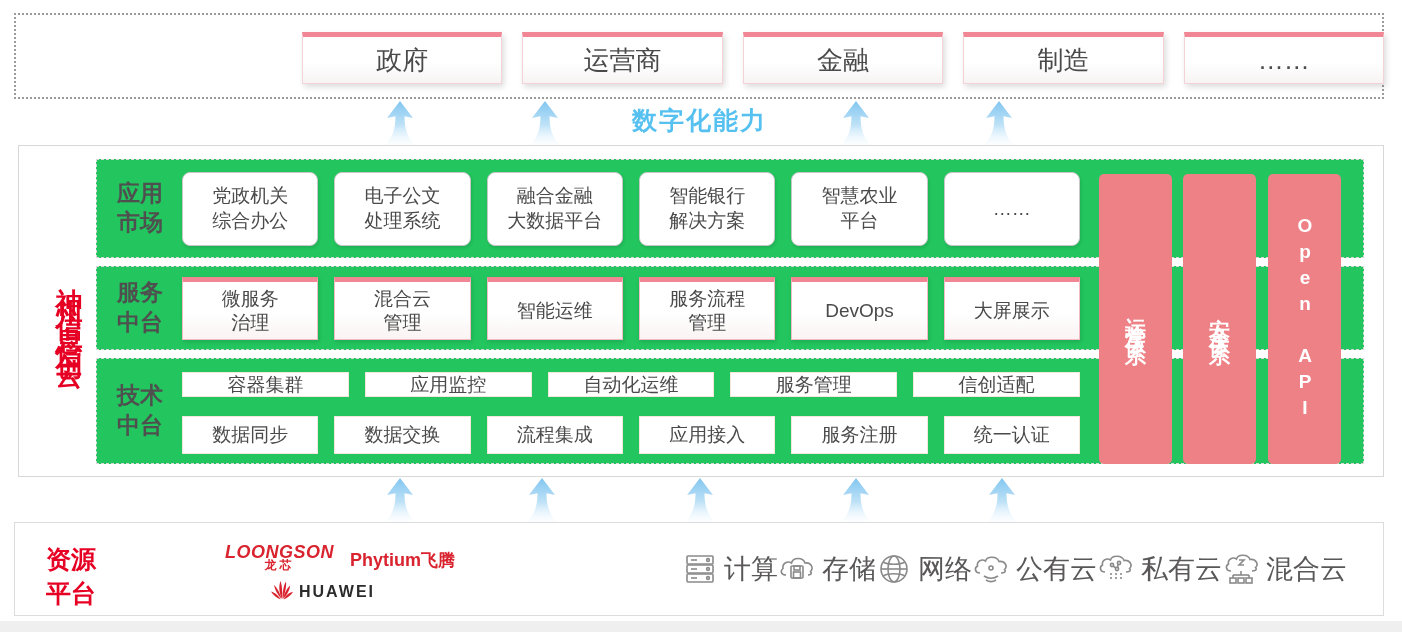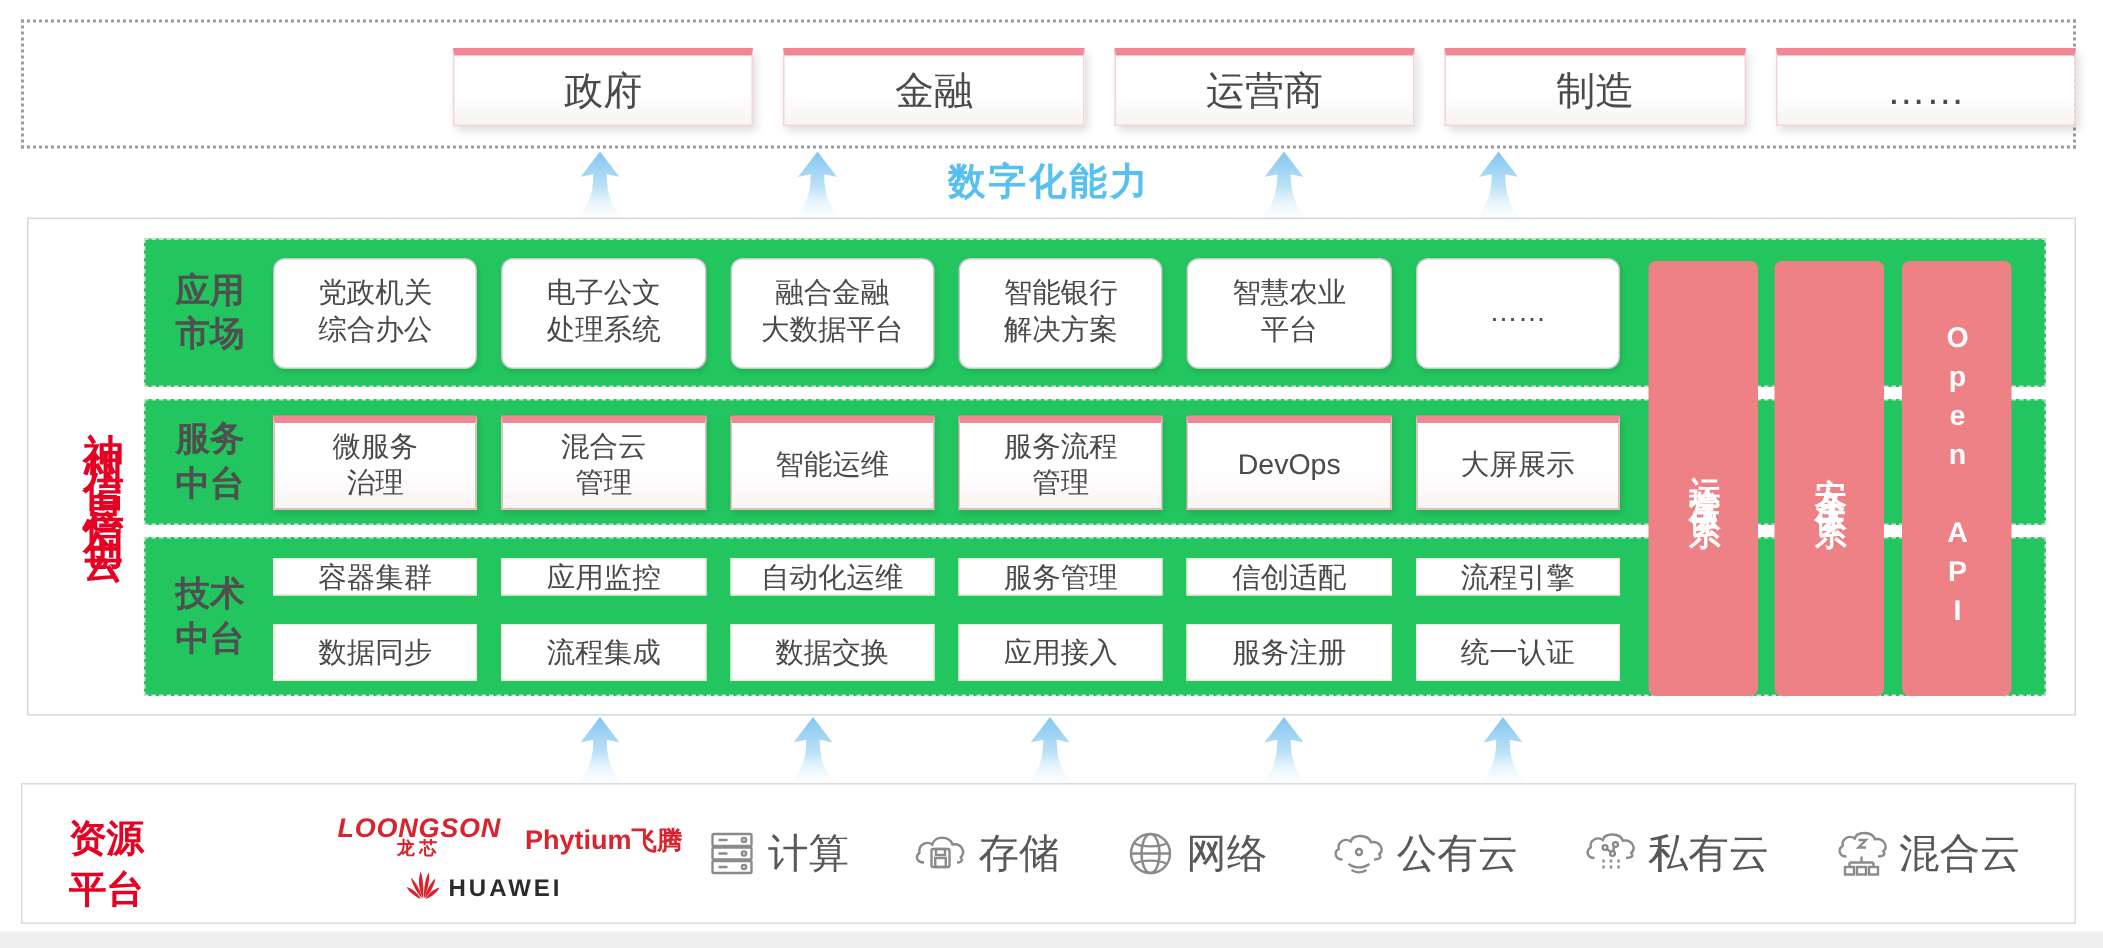--- a/index.html
+++ b/index.html
@@ -55,21 +55,21 @@
   
   .res-box{left:14px;top:522px;width:1370px;height:94px;border:1px solid #dcdcdc;background:#ffffff;box-sizing:border-box;}
   .res-label{left:31px;top:20px;font-size:25px;font-weight:bold;color:#e60023;line-height:1.35;}
   .logo-area{left:190px;top:14px;width:270px;height:66px;}
   .loongson{position:absolute;left:20px;top:7px;color:#d9232e;font-style:italic;font-weight:bold;font-size:18px;letter-spacing:.5px;text-align:center;line-height:.9;}
   .loongson small{display:block;font-size:12px;font-style:normal;letter-spacing:3px;}
   .phytium{position:absolute;left:145px;top:12px;color:#d9232e;font-weight:bold;font-size:18px;}
   .phytium .cn{font-size:17px;}
   .huawei{position:absolute;left:65px;top:43px;display:flex;align-items:center;gap:5px;
           font-weight:bold;font-size:16px;color:#2b2b2b;letter-spacing:2px;}
-  .res-items{left:455px;top:0;height:100%;right:36px;display:flex;align-items:center;justify-content:space-between;}
+  .res-items{left:455px;top:0;height:100%;right:36px;display:flex;align-items:center;justify-content:flex-end;}
   .res-item{display:flex;align-items:center;gap:6px;font-size:27px;color:#595757;}
   .res-item svg{display:block;}
 
   .bottom-strip{left:0;top:621px;width:1402px;height:11px;background:#efefef;}
 </style>
 </head>
 <body>
 
 <svg width="0" height="0" style="position:absolute">
   <defs>
@@ -79,22 +79,22 @@
       <stop offset="1" stop-color="#eef8ff" stop-opacity="0.15"></stop>
     </linearGradient>
   </defs>
 </svg>
 
 <div id="stage">
 
   <div class="abs top-band">
     <div class="abs ind-row">
       <div class="ind-box">政府</div>
+      <div class="ind-box">运营商</div>
       <div class="ind-box">金融</div>
-      <div class="ind-box">运营商</div>
       <div class="ind-box">制造</div>
       <div class="ind-box">……</div>
     </div>
   </div>
 
   <div class="abs" style="left:384px;top:101px;">
     <svg class="arrow" viewBox="0 0 32 44">
         <path d="M16 0 L29 17 L20.5 15.2 C20.5 28 23.5 36.5 31 44 L1 44 C8.5 36.5 11.5 28 11.5 15.2 L3 17 Z" fill="url(#arrowGrad)"></path>
       </svg>
   </div>
@@ -154,26 +154,25 @@
 
     <div class="abs gray-row row3">
       <div class="row-label pre">技术
 中台</div>
       <div class="boxes boxes-r3a">
         <div class="tech-box">容器集群</div>
         <div class="tech-box">应用监控</div>
         <div class="tech-box">自动化运维</div>
         <div class="tech-box">服务管理</div>
         <div class="tech-box">信创适配</div>
-        <div class="tech-box">流程引擎</div>
       </div>
       <div class="boxes boxes-r3b">
         <div class="tech-box">数据同步</div>
+        <div class="tech-box">数据交换</div>
         <div class="tech-box">流程集成</div>
-        <div class="tech-box">数据交换</div>
         <div class="tech-box">应用接入</div>
         <div class="tech-box">服务注册</div>
         <div class="tech-box">统一认证</div>
       </div>
     </div>
 
     <div class="abs bar bar-cn" style="left:1080px;">运营体系</div>
     <div class="abs bar bar-cn" style="left:1164px;">安全体系</div>
     <div class="abs bar bar-en" style="left:1249px;">Open API</div>
   </div>

